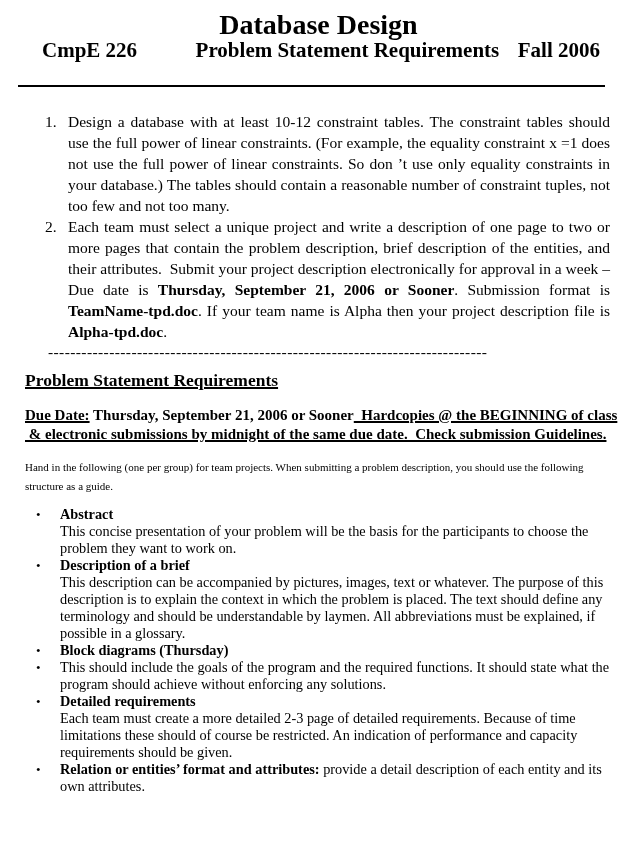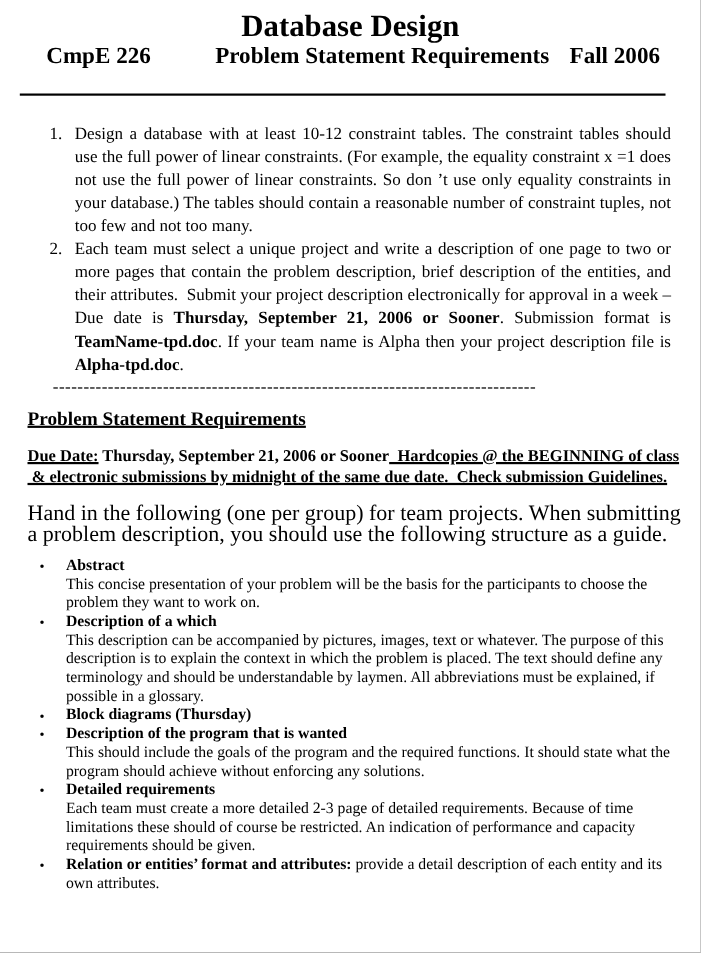--- a/index.html
+++ b/index.html
@@ -21,21 +21,21 @@
   .num-item{display:flex;}
   .num-marker{width:23px;flex:none;}
   .num-text{flex:1;text-align:justify;}
   .divider{margin:1px 0 0 48px;font-size:15.5px;line-height:18px;letter-spacing:0.4px;white-space:nowrap;}
   .section-heading{
     margin:7px 0 0 25px;font-size:17.5px;font-weight:bold;line-height:24px;
     text-decoration:underline;text-decoration-thickness:2px;
   }
   .due-date{margin:14px 0 0 25px;font-size:15px;line-height:19px;font-weight:bold;}
   .due-date .ul{text-decoration:underline;text-decoration-thickness:1.5px;}
-  .intro{margin:14px 18px 0 25px;font-size:20px;line-height:19px;}
+  .intro{margin:14px 18px 0 25px;font-size:11px;line-height:19px;}
   .bullet-list{margin:10px 25px 0 33px;font-size:14.3px;line-height:17px;}
   .bullet-item{display:flex;}
   .bullet-marker{width:24px;flex:none;padding-left:3px;font-size:13px;}
   .bullet-text{flex:1;}
   .b-title{font-weight:bold;display:block;}
   .bullet-item.inline .b-title{display:inline;}
   .bold{font-weight:bold;}
 </style>
 </head>
 <body>
@@ -76,35 +76,35 @@
   <div class="bullet-item">
     <div class="bullet-marker">•</div>
     <div class="bullet-text">
       <span class="b-title">Abstract</span><span class="b-body">This concise presentation of your problem will be the basis for the participants to choose the problem they want to work on.</span>
     </div>
   </div>
 
   <div class="bullet-item">
     <div class="bullet-marker">•</div>
     <div class="bullet-text">
-      <span class="b-title">Description of a which</span><span class="b-body">This description can be accompanied by pictures, images, text or whatever. The purpose of this description is to explain the context in which the problem is placed. The text should define any terminology and should be understandable by laymen. All abbreviations must be explained, if possible in a glossary.</span>
+      <span class="b-title">Description of a brief</span><span class="b-body">This description can be accompanied by pictures, images, text or whatever. The purpose of this description is to explain the context in which the problem is placed. The text should define any terminology and should be understandable by laymen. All abbreviations must be explained, if possible in a glossary.</span>
     </div>
   </div>
 
   <div class="bullet-item">
     <div class="bullet-marker">•</div>
     <div class="bullet-text">
       <span class="b-title">Block diagrams (Thursday)</span>
     </div>
   </div>
 
   <div class="bullet-item">
     <div class="bullet-marker">•</div>
     <div class="bullet-text">
-      <span class="b-title">Description of the program that is wanted</span><span class="b-body">This should include the goals of the program and the required functions. It should state what the program should achieve without enforcing any solutions.</span>
+      <span class="b-body">This should include the goals of the program and the required functions. It should state what the program should achieve without enforcing any solutions.</span>
     </div>
   </div>
 
   <div class="bullet-item">
     <div class="bullet-marker">•</div>
     <div class="bullet-text">
       <span class="b-title">Detailed requirements</span><span class="b-body">Each team must create a more detailed 2-3 page of detailed requirements. Because of time limitations these should of course be restricted. An indication of performance and capacity requirements should be given.</span>
     </div>
   </div>
 

